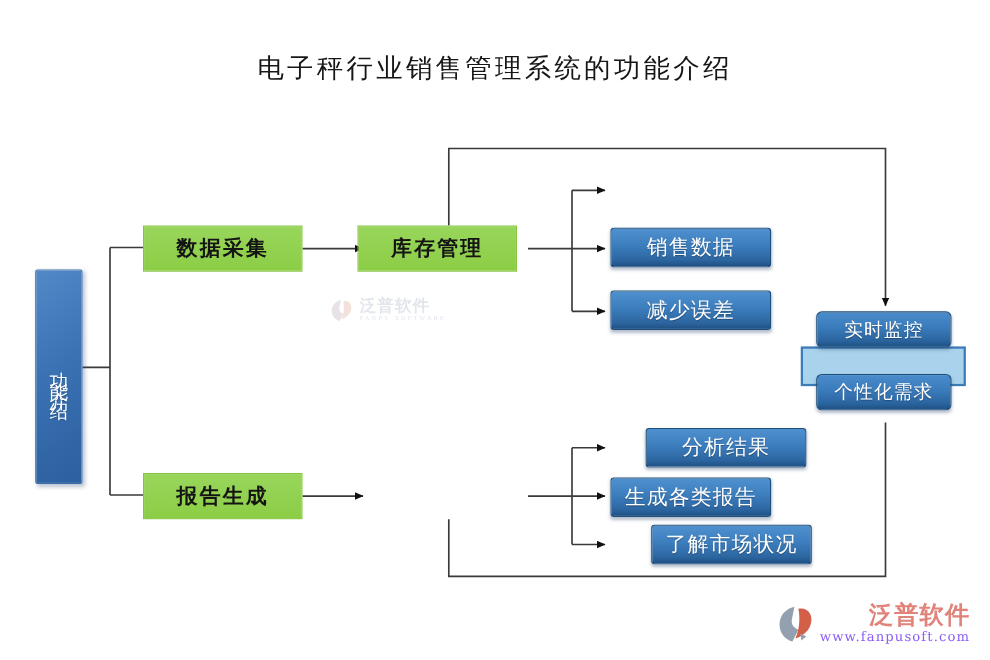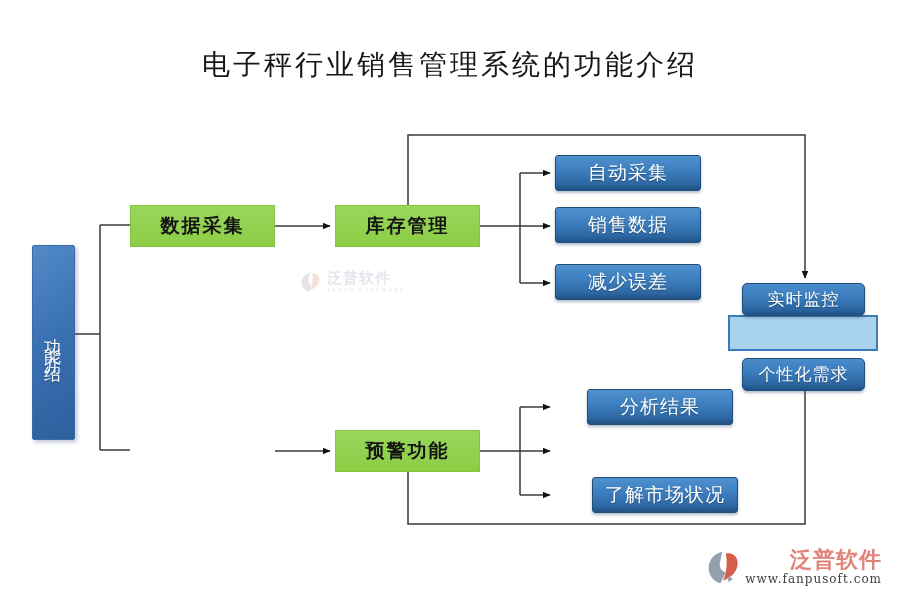--- a/index.html
+++ b/index.html
@@ -4,21 +4,21 @@
 <style>
   html,body{margin:0;padding:0;background:#fff;}
   #stage{
     position:relative;width:900px;height:600px;background:#ffffff;
     font-family:"DejaVu Serif","Liberation Serif",serif;overflow:hidden;
   }
   #stage *{box-sizing:border-box;}
 
   .title{
     position:absolute;top:46px;left:0;width:100%;
-    text-align:center;font-size:28px;letter-spacing:3px;color:#161616;
+    text-align:center;font-size:24px;letter-spacing:3px;color:#161616;
     font-weight:500;
   }
 
   svg.wires{position:absolute;left:0;top:0;z-index:1;pointer-events:none;}
 
   .rootbox{
     position:absolute;left:32px;top:245px;width:43px;height:195px;z-index:2;
     background:linear-gradient(145deg,#5189c8 0%,#3a72b4 45%,#2c5f9e 100%);
     border:1px solid #3a6ca8;border-radius:2px;
     box-shadow:2px 2px 4px rgba(60,80,120,.35);
@@ -30,21 +30,21 @@
     text-shadow:0 1px 1px rgba(0,0,0,.25);
   }
 
   .green{
     position:absolute;width:145px;height:42px;z-index:2;
     background:linear-gradient(180deg,#98d65c 0%,#8ccd45 100%);
     border:1px solid #84c43e;
     display:flex;align-items:center;justify-content:center;
     font-size:19px;font-weight:700;color:#141414;letter-spacing:2px;
   }
-  .g1{left:130px;top:205px;} .g2{left:335px;top:205px;align-items:center;}
+  .g1{left:130px;top:205px;} .g2{left:325px;top:205px;align-items:center;}
   .g3{left:130px;top:430px;} .g4{left:335px;top:430px;}
 
   .bluebtn{
     position:absolute;width:146px;height:36px;z-index:3;
     background:linear-gradient(180deg,#4f90cf 0%,#3c7dbd 45%,#2d67a2 82%,#1f5184 100%);
     border:1px solid #1f4e79;border-radius:3px;
     box-shadow:0 2px 3px rgba(40,70,110,.35);
     display:flex;align-items:center;justify-content:center;
     font-size:19px;color:#fff;letter-spacing:1px;
     text-shadow:0 1px 1px rgba(0,0,0,.3);
@@ -55,41 +55,41 @@
   .rightbtn{
     position:absolute;width:123px;height:33px;z-index:4;
     background:linear-gradient(180deg,#4a8ccb 0%,#3a7bbb 45%,#2b65a0 82%,#1f5184 100%);
     border:1px solid #1f4e79;border-radius:5px;
     box-shadow:0 2px 3px rgba(40,70,110,.35);
     display:flex;align-items:center;justify-content:center;
     font-size:17px;color:#fff;letter-spacing:1px;
     text-shadow:0 1px 1px rgba(0,0,0,.3);
     text-align:center;
   }
-  .r1{left:742px;top:283px;} .r2{left:742px;top:358px;}
+  .r1{left:742px;top:283px;} .r2{left:742px;top:340px;}
   .lightpanel{
     position:absolute;left:728px;top:315px;width:150px;height:36px;z-index:2;
     background:#a9d3ec;border:2px solid #3d7ab8;
   }
 
   .watermark{
     position:absolute;left:300px;top:271px;z-index:0;
     display:flex;align-items:center;gap:5px;opacity:.55;
   }
   .watermark .wm-text{display:flex;flex-direction:column;line-height:1;}
   .wm-name{font-size:15px;color:#ccd2dc;letter-spacing:1px;font-weight:700;}
   .wm-sub{font-size:5px;color:#c2cedd;letter-spacing:2px;margin-top:2px;}
 
   .footer{
     position:absolute;right:18px;bottom:14px;z-index:5;
     display:flex;align-items:flex-start;gap:3px;
   }
   .footer .f-col{display:flex;flex-direction:column;align-items:flex-end;line-height:1;}
   .f-name{font-size:22px;font-weight:700;color:#e0837a;letter-spacing:1px;}
-  .f-url{font-size:12px;color:#404040;letter-spacing:1px;margin-top:3px;text-decoration:none;}
+  .f-url{font-size:12px;color:#8b5cf6;letter-spacing:1px;margin-top:3px;text-decoration:none;}
 </style>
 </head>
 <body>
 
 <div id="stage">
 
   <div class="title">电子秤行业销售管理系统的功能介绍</div>
 
   <svg class="wires" width="900" height="600" viewBox="0 0 900 600">
     <defs>
@@ -123,35 +123,35 @@
   <div class="rootbox">
     <div class="vtext">功能介绍</div>
   </div>
 
   <div class="green g1">
     <span>数据采集</span>
   </div>
   <div class="green g2">
     <span>库存管理</span>
   </div>
-  <div class="green g4">
-    <span>预警功能</span>
+  <div class="green g3">
+    <span>报告生成</span>
   </div>
 
-  <div class="bluebtn b1">
-    <span>自动采集</span>
-  </div>
   <div class="bluebtn b2">
     <span>销售数据</span>
   </div>
   <div class="bluebtn b3">
     <span>减少误差</span>
   </div>
   <div class="bluebtn b4">
     <span>分析结果</span>
+  </div>
+  <div class="bluebtn b5">
+    <span>生成各类报告</span>
   </div>
   <div class="bluebtn b6">
     <span>了解市场状况</span>
   </div>
 
   <div class="lightpanel"></div>
   <div class="rightbtn r1">
     <span>实时监控</span>
   </div>
   <div class="rightbtn r2">

